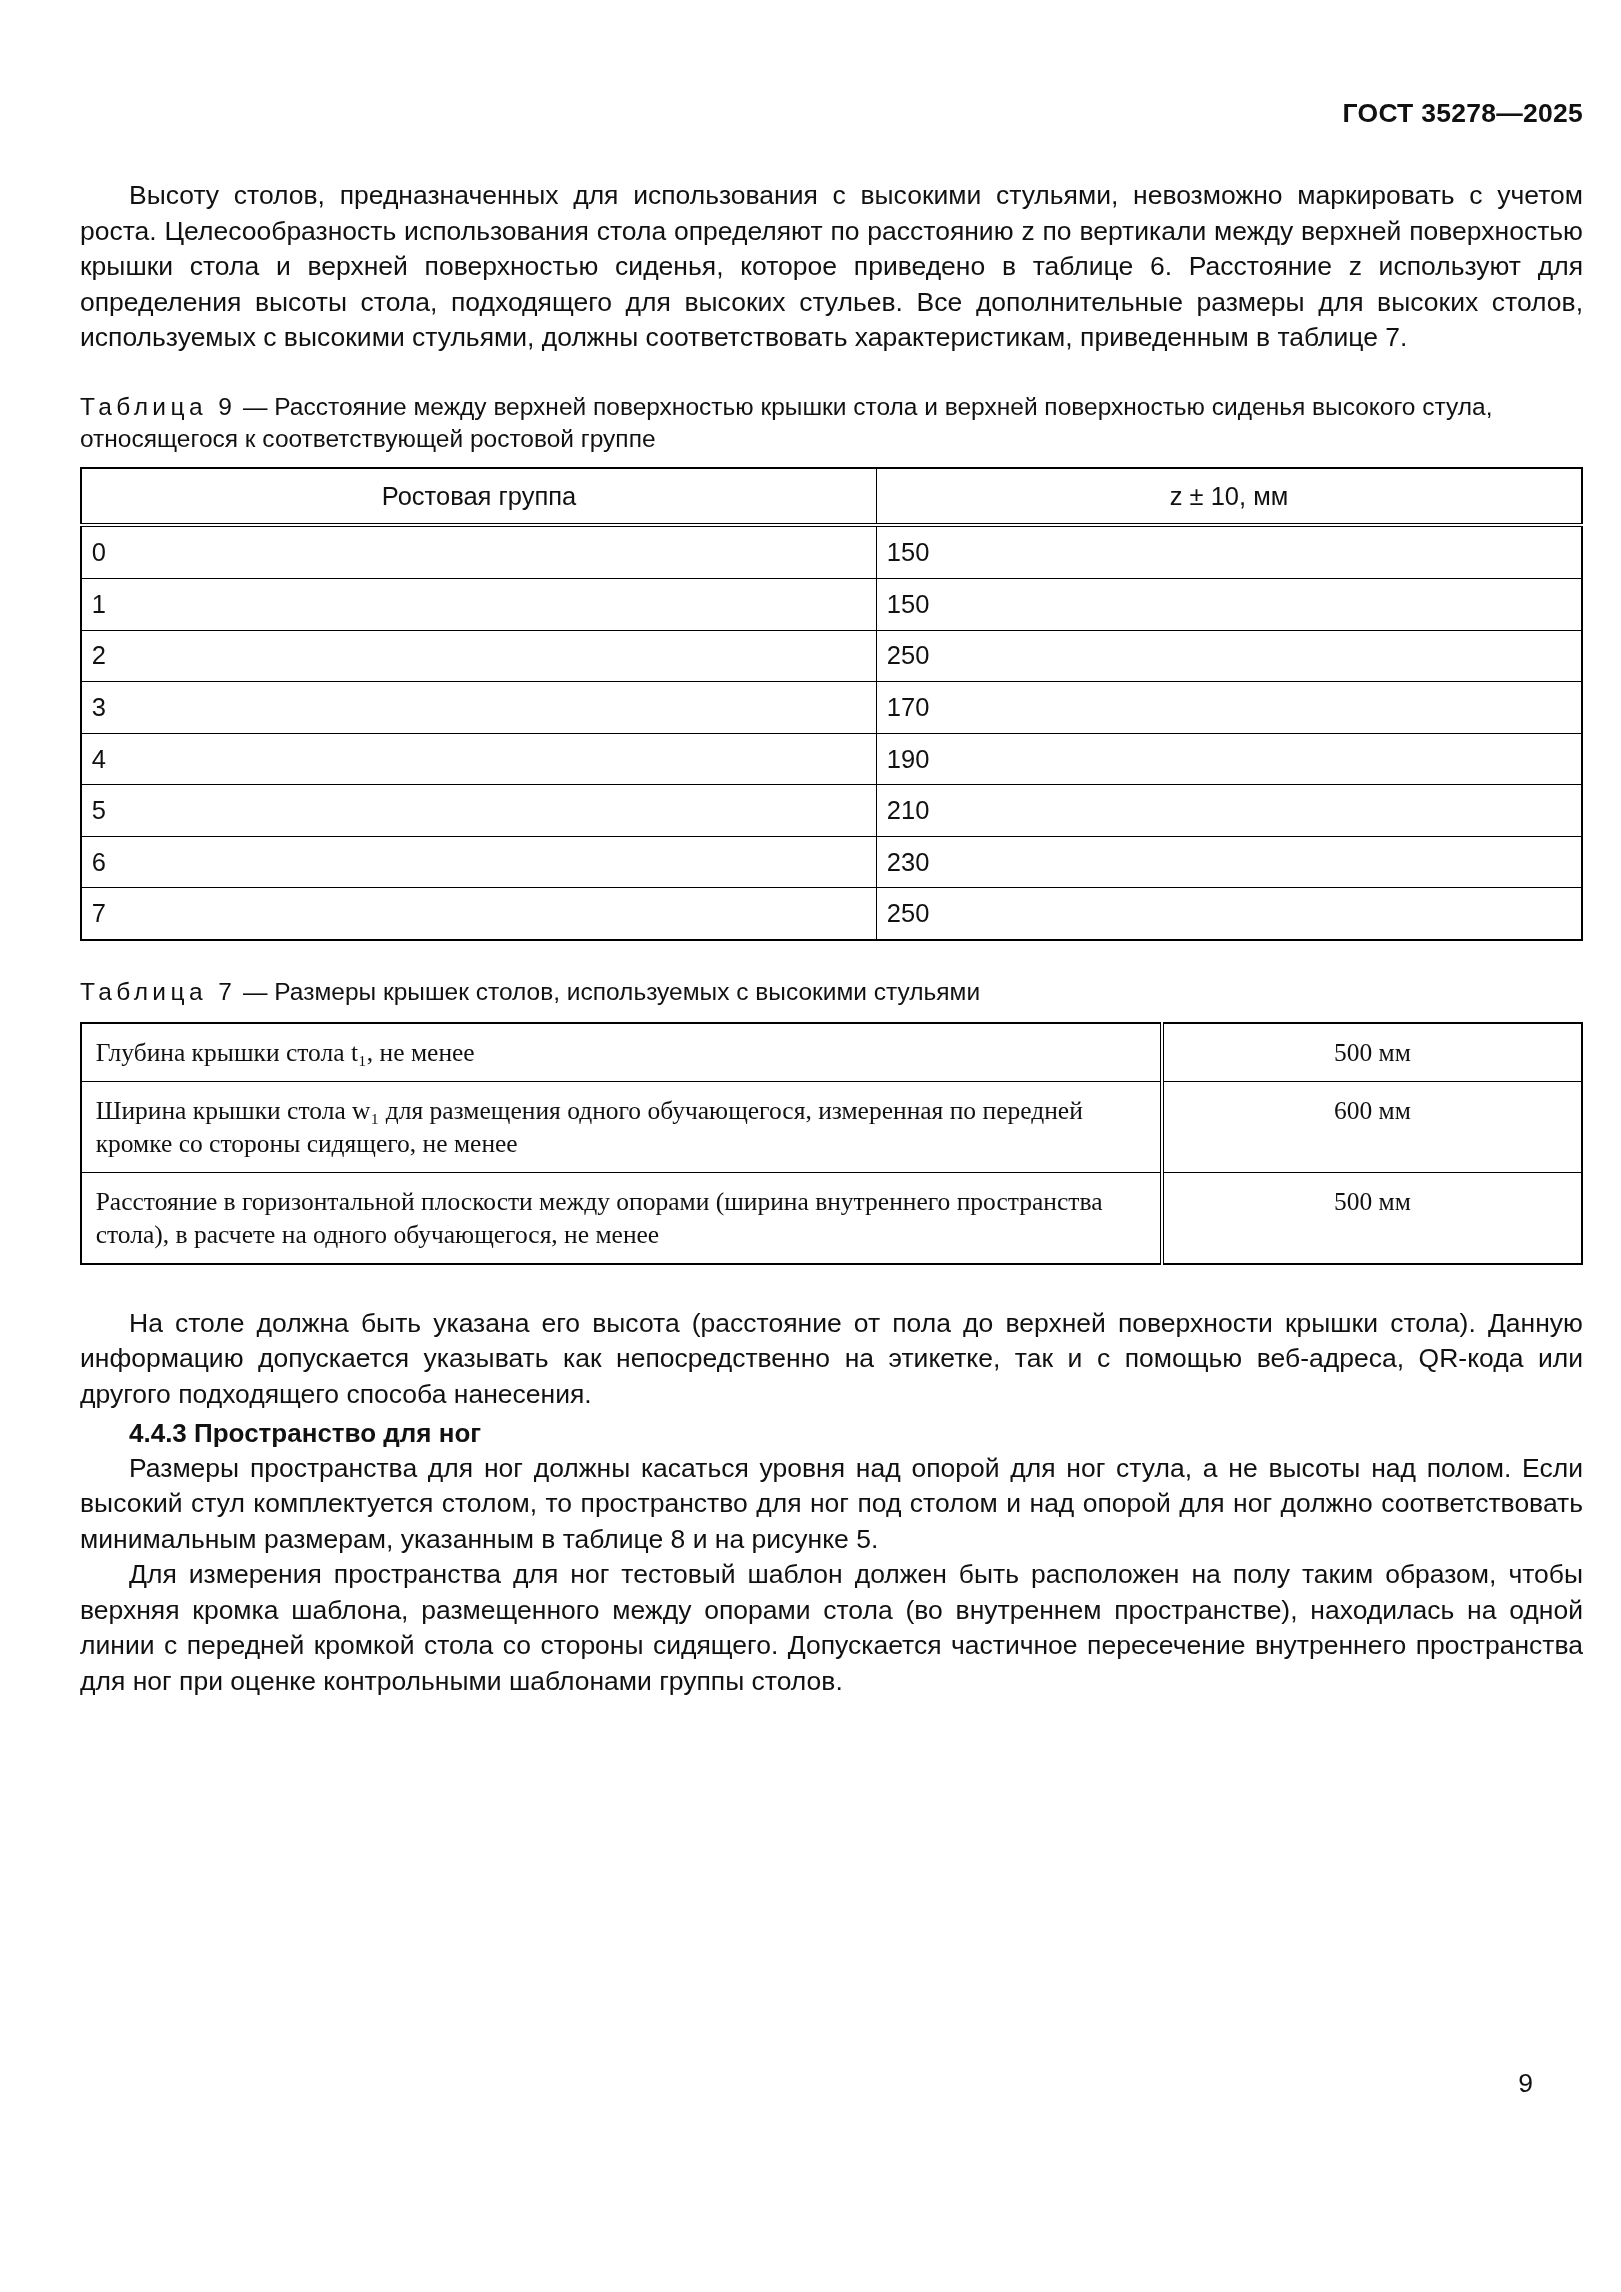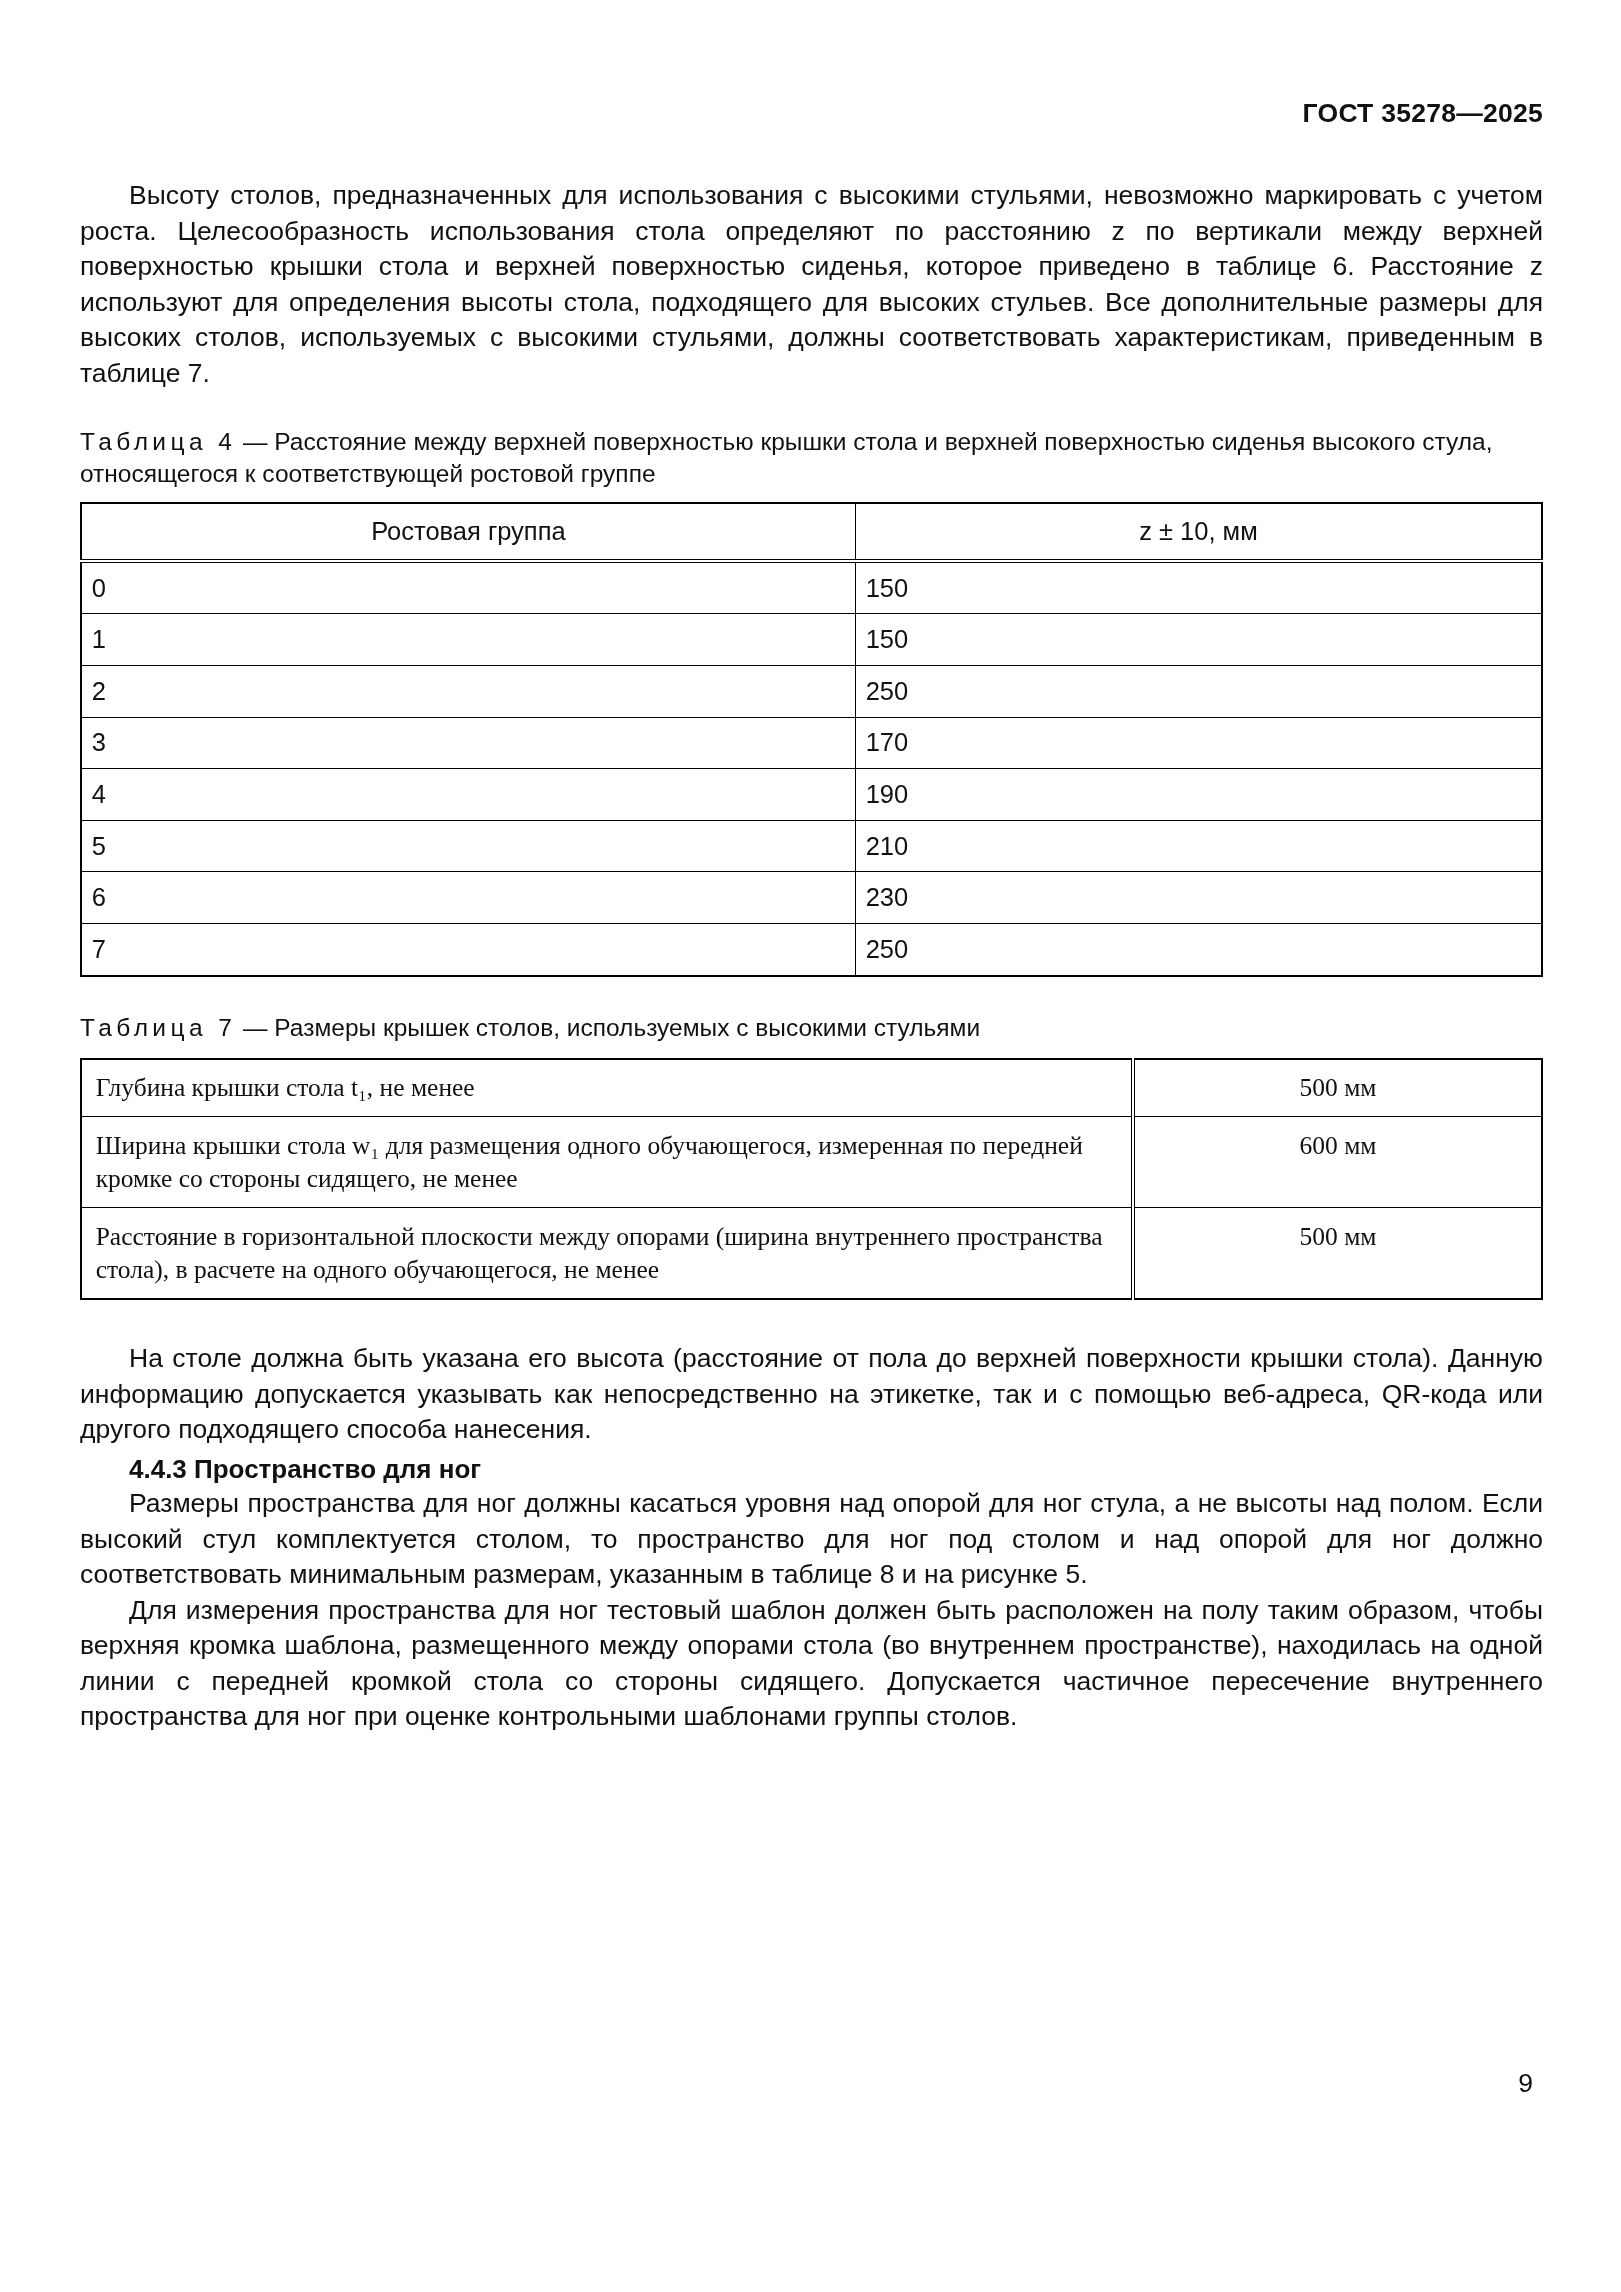--- a/index.html
+++ b/index.html
@@ -7,21 +7,21 @@
   body {
     width: 1621px;
     height: 2293px;
     position: relative;
     font-family: "Liberation Sans", sans-serif;
     color: #111;
   }
   .page {
     position: absolute;
     inset: 0;
-    padding: 98px 78px 0 80px;
+    padding: 98px 38px 0 80px;
     border-radius: 8px;
   }
   .doc-header {
     text-align: right;
     font-weight: bold;
     font-size: 26.5px;
     letter-spacing: 0.01em;
   }
   .para {
     font-size: 26.5px;
@@ -93,21 +93,21 @@
 </style>
 </head>
 <body>
 
 <div class="page">
 
   <div class="doc-header">ГОСТ 35278—2025</div>
 
   <p class="para indent p-intro">Высоту столов, предназначенных для использования с высокими стульями, невозможно маркировать с учетом роста. Целесообразность использования стола определяют по расстоянию z по вертикали между верхней поверхностью крышки стола и верхней поверхностью сиденья, которое приведено в таблице 6. Расстояние z используют для определения высоты стола, подходящего для высоких стульев. Все дополнительные размеры для высоких столов, используемых с высокими стульями, должны соответствовать характеристикам, приведенным в таблице 7.</p>
 
-  <p class="table-caption"><span class="caption-label">Таблица 4</span> <span>— Расстояние между верхней поверхностью крышки стола и верхней поверхностью сиденья высокого стула, относящегося к соответствующей ростовой группе</span></p>
+  <p class="table-caption"><span class="caption-label">Таблица 9</span> <span>— Расстояние между верхней поверхностью крышки стола и верхней поверхностью сиденья высокого стула, относящегося к соответствующей ростовой группе</span></p>
 
   <table class="t6">
     <colgroup>
         <col class="c1">
         <col class="c2">
       </colgroup>
     <thead>
       <tr>
         <th>Ростовая группа</th>
         <th>z ± 10, мм</th>

